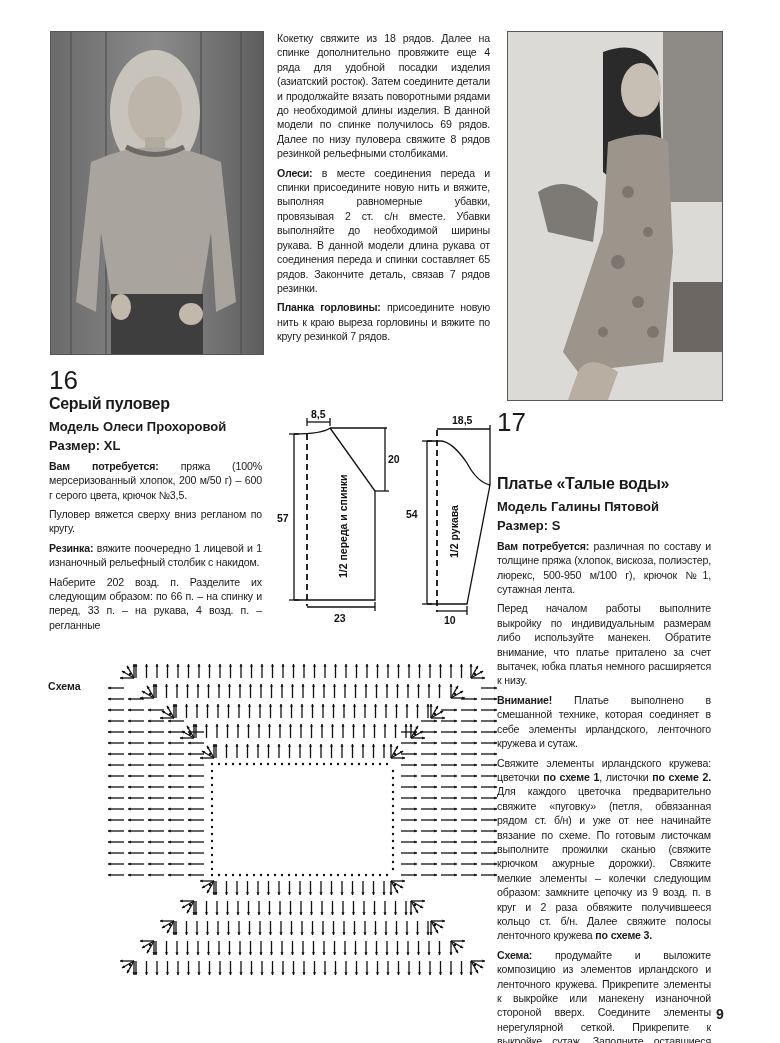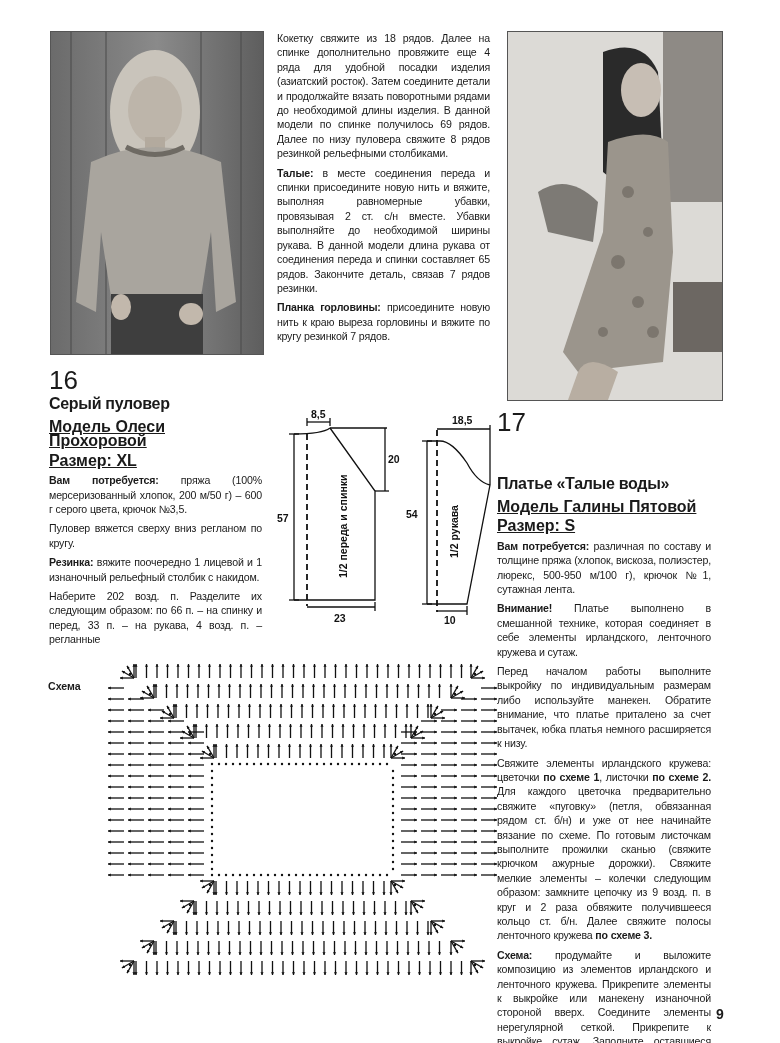--- a/index.html
+++ b/index.html
@@ -6,21 +6,21 @@
   body { width: 780px; height: 1043px; position: relative; overflow: hidden;
          font-family: "Liberation Sans", sans-serif; color: #1a1a1a; }
   .abs { position: absolute; }
   .txt { font-family: "Liberation Sans", sans-serif; font-size: 10.6px; line-height: 14.4px;
          text-align: justify; font-stretch: condensed; letter-spacing: -0.15px; }
   .txt p { margin: 0 0 5px 0; }
   .txt b { font-weight: bold; }
   .photo { border: 1px solid #555; overflow: hidden; background: #888; }
   .num { font-family: "Liberation Sans", sans-serif; font-size: 26px; font-weight: normal; line-height: 28px; }
   .title { font-family: "Liberation Sans", sans-serif; font-size: 16px; font-weight: bold; line-height: 20px; letter-spacing: -0.3px; }
-  .meta { font-size: 16px; font-weight: bold; line-height: 14.4px; margin-bottom: 5px; text-decoration: underline; }
+  .meta { font-size: 13px; font-weight: bold; line-height: 14.4px; margin-bottom: 5px; }
   .pageno { font-weight: bold; font-size: 14px; }
   .schema-label { font-weight: bold; font-size: 10.6px; }
   svg text { font-family: "Liberation Sans", sans-serif; }
 </style>
 </head>
 <body>
 
 <div class="abs photo" style="left:50px; top:31px; width:212px; height:322px;">
   <svg width="212" height="322" viewBox="0 0 212 322">
     <defs>
@@ -43,21 +43,21 @@
     <path d="M40 130 Q104 100 170 130 L185 270 L165 280 L160 200 L150 265 L60 265 L50 200 L45 280 L25 270 Z" fill="#a9a59e"></path>
     <path d="M75 115 Q104 130 133 115" stroke="#6e6a63" stroke-width="5" fill="none"></path>
     <rect x="60" y="262" width="92" height="60" fill="#3e3e3e"></rect>
     <ellipse cx="70" cy="275" rx="10" ry="13" fill="#c2b8ac"></ellipse>
     <ellipse cx="140" cy="282" rx="12" ry="11" fill="#c2b8ac"></ellipse>
   </svg>
 </div>
 
 <div class="abs txt" style="left:277px; top:31px; width:213px;" id="col-middle">
     <p><span>Кокетку свяжите из 18 рядов. Далее на спинке дополнительно провяжите еще 4 ряда для удобной посадки изделия (азиатский росток). Затем соедините детали и продолжайте вязать поворотными рядами до необходимой длины изделия. В данной модели по спинке получилось 69 рядов. Далее по низу пуловера свяжите 8 рядов резинкой рельефными столбиками.</span></p>
-    <p><b>Талые:</b><span> в месте соединения переда и спинки присоедините новую нить и вяжите, выполняя равномерные убавки, провязывая 2 ст. с/н вместе. Убавки выполняйте до необходимой ширины рукава. В данной модели длина рукава от соединения переда и спинки составляет 65 рядов. Закончите деталь, связав 7 рядов резинки.</span></p>
+    <p><b>Олеси:</b><span> в месте соединения переда и спинки присоедините новую нить и вяжите, выполняя равномерные убавки, провязывая 2 ст. с/н вместе. Убавки выполняйте до необходимой ширины рукава. В данной модели длина рукава от соединения переда и спинки составляет 65 рядов. Закончите деталь, связав 7 рядов резинки.</span></p>
     <p><b>Планка горловины:</b><span> присоедините новую нить к краю выреза горловины и вяжите по кругу резинкой 7 рядов.</span></p>
   </div>
 
 <div class="abs photo" style="left:507px; top:31px; width:214px; height:368px;">
   <svg width="214" height="368" viewBox="0 0 214 368">
     <rect width="214" height="368" fill="#dcdad6"></rect>
     <rect x="155" y="0" width="59" height="170" fill="#8e8a85"></rect>
     <rect x="165" y="250" width="49" height="70" fill="#6c6762"></rect>
     <path d="M30 160 Q60 140 90 170 L85 210 L40 200 Z" fill="#7d7a75"></path>
     <path d="M95 20 Q135 5 150 40 L155 140 L120 160 L95 140 Z" fill="#2a2a2a"></path>
@@ -1209,20 +1209,20 @@
     <circle cx="293" cy="217" r="1.2" fill="#111"></circle>
   </svg>
 
 <div class="abs" style="left:497px; top:408px; width:214px;">
   <div class="num">17</div>
   <div class="title" style="margin-bottom:6px;margin-top:38px;">Платье «Талые воды»</div>
   <div class="meta">Модель Галины Пятовой</div>
   <div class="meta">Размер: S</div>
   <div class="txt" id="p17-text">
       <p><b>Вам потребуется:</b><span> различная по составу и толщине пряжа (хлопок, вискоза, полиэстер, люрекс, 500-950 м/100 г), крючок №1, сутажная лента.</span></p>
+      <p><span>Перед началом работы выполните выкройку по индивидуальным размерам либо используйте манекен. Обратите внимание, что платье приталено за счет вытачек, юбка платья немного расширяется к низу.</span></p>
       <p><b>Внимание!</b><span> Платье выполнено в смешанной технике, которая соединяет в себе элементы ирландского, ленточного кружева и сутаж.</span></p>
-      <p><span>Перед началом работы выполните выкройку по индивидуальным размерам либо используйте манекен. Обратите внимание, что платье приталено за счет вытачек, юбка платья немного расширяется к низу.</span></p>
       <p><span>Свяжите элементы ирландского кружева: цветочки </span><b>по схеме 1</b><span>, листочки </span><b>по схеме 2.</b><span> Для каждого цветочка предварительно свяжите «пуговку» (петля, обвязанная рядом ст. б/н) и уже от нее начинайте вязание по схеме. По готовым листочкам выполните прожилки сканью (свяжите крючком ажурные дорожки). Свяжите мелкие элементы – колечки следующим образом: замкните цепочку из 9 возд. п. в круг и 2 раза обвяжите получившееся кольцо ст. б/н. Далее свяжите полосы ленточного кружева </span><b>по схеме 3.</b></p>
       <p><b>Схема:</b><span> продумайте и выложите композицию из элементов ирландского и ленточного кружева. Прикрепите элементы к выкройке или манекену изнаночной стороной вверх. Соедините элементы нерегулярной сеткой. Прикрепите к выкройке сутаж. Заполните оставшиеся пустоты, соединяя</span></p>
     </div>
 </div>
 
 <div class="abs pageno" style="left:716px; top:1006px;">9</div>
 
 </body></html>

